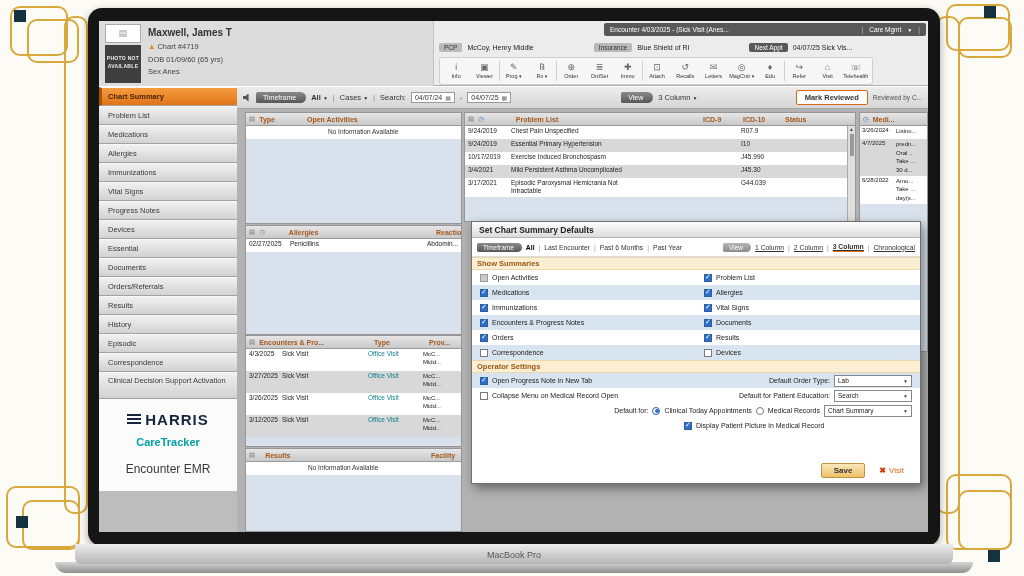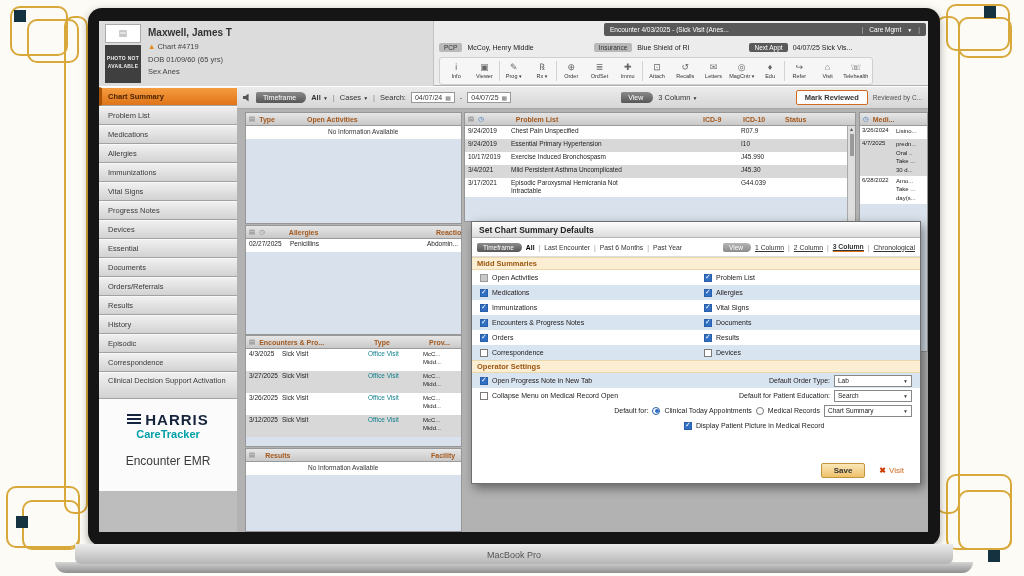--- a/index.html
+++ b/index.html
@@ -42,21 +42,21 @@
 
   
   .sidebar { position:absolute; left:0; top:66px; width:138px; height:445px; background:#bdbdbd; }
   .sb-item { height:19px; line-height:18px; padding-left:9px; font-size:7.5px; color:#3a3a3a; background:linear-gradient(#f0f0f0,#d2d2d2); border-bottom:1px solid #a2a2a2; border-top:1px solid #f8f8f8; cursor:pointer; white-space:nowrap; overflow:hidden; }
   .sb-item.active { background:linear-gradient(#f59c3f,#e07418); color:#4a2404; font-weight:bold; border-left:3px solid #a85408; padding-left:6px; }
   .sb-item.tall { height:27px; line-height:1.25; padding-top:3px; white-space:normal; }
   .sb-logo { position:absolute; left:0; top:312px; width:138px; height:92px; background:#fbfbfb; text-align:center; padding-top:12px; }
   .harris-row { display:flex; align-items:center; justify-content:center; gap:4px; }
   .harris-lines { width:14px; height:12px; background:repeating-linear-gradient(#16243d 0 2px, transparent 2px 4px); display:inline-block; }
   .harris-text { font-size:15px; font-weight:bold; color:#16243d; letter-spacing:1px; }
-  .ct-text { font-size:11px; font-weight:bold; color:#00a0a8; margin-top:0; }
+  .ct-text { font-size:11px; font-weight:bold; color:#00a0a8; margin-top:8px; }
   .emr-text { font-size:12px; color:#3a3a3a; margin-top:14px; }
 
   
   .filterbar { position:absolute; left:138px; top:66px; width:691px; height:22px; background:linear-gradient(#ececec,#d6d6d6); border-bottom:1px solid #a8a8a8; display:flex; align-items:center; gap:5px; padding:0 6px; font-size:7.5px; color:#333; white-space:nowrap; }
   .spk { width:8px; height:8px; background:#555; clip-path:polygon(0 30%,30% 30%,70% 0,70% 100%,30% 70%,0 70%); flex:none; }
   .pill { background:linear-gradient(#8a8a8a,#575757); color:#fff; font-size:7px; padding:2px 10px 2px 7px; border-radius:3px 9px 9px 3px; flex:none; }
   .fsep { color:#888; }
   .date-box { background:#fff; border:1px solid #999; font-size:7px; padding:1px 3px; display:flex; align-items:center; gap:3px; flex:none; }
   .cal-icon { color:#777; font-size:6px; }
   .view-group { margin-left:105px; display:flex; align-items:center; gap:5px; }
@@ -462,21 +462,21 @@
           <span class="m-opt link">1 Column</span>
           <span class="m-vsep">|</span>
           <span class="m-opt link">2 Column</span>
           <span class="m-vsep">|</span>
           <span class="m-opt link sel3">3 Column</span>
           <span class="m-vsep">|</span>
           <span class="m-opt link">Chronological</span>
         </span>
       </div>
 
-      <div class="m-secbar">Midd Summaries</div>
+      <div class="m-secbar">Show Summaries</div>
 
       <div class="m-row">
         <div class="m-cell">
             <span class="cb disabled"></span>
             <span>Open Activities</span>
           </div>
         <div class="m-cell">
             <span class="cb checked"></span>
             <span>Problem List</span>
           </div>

